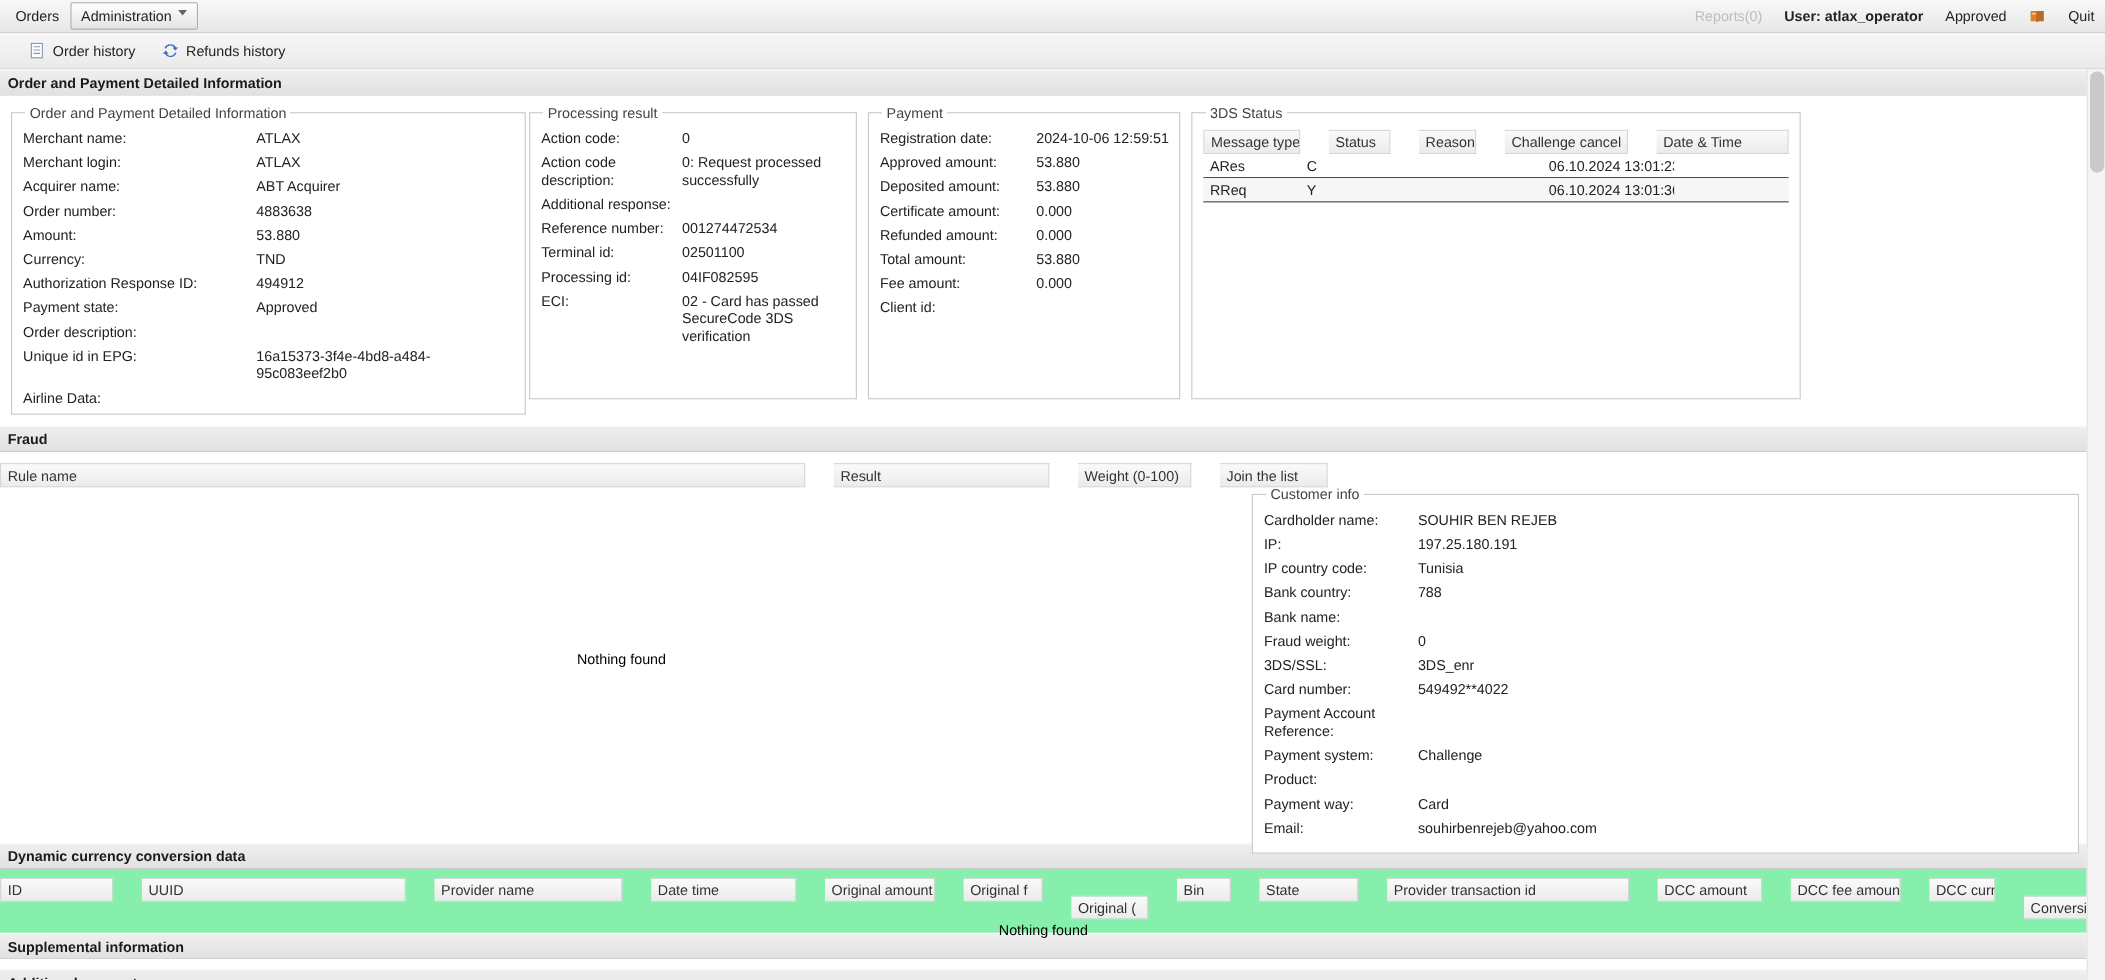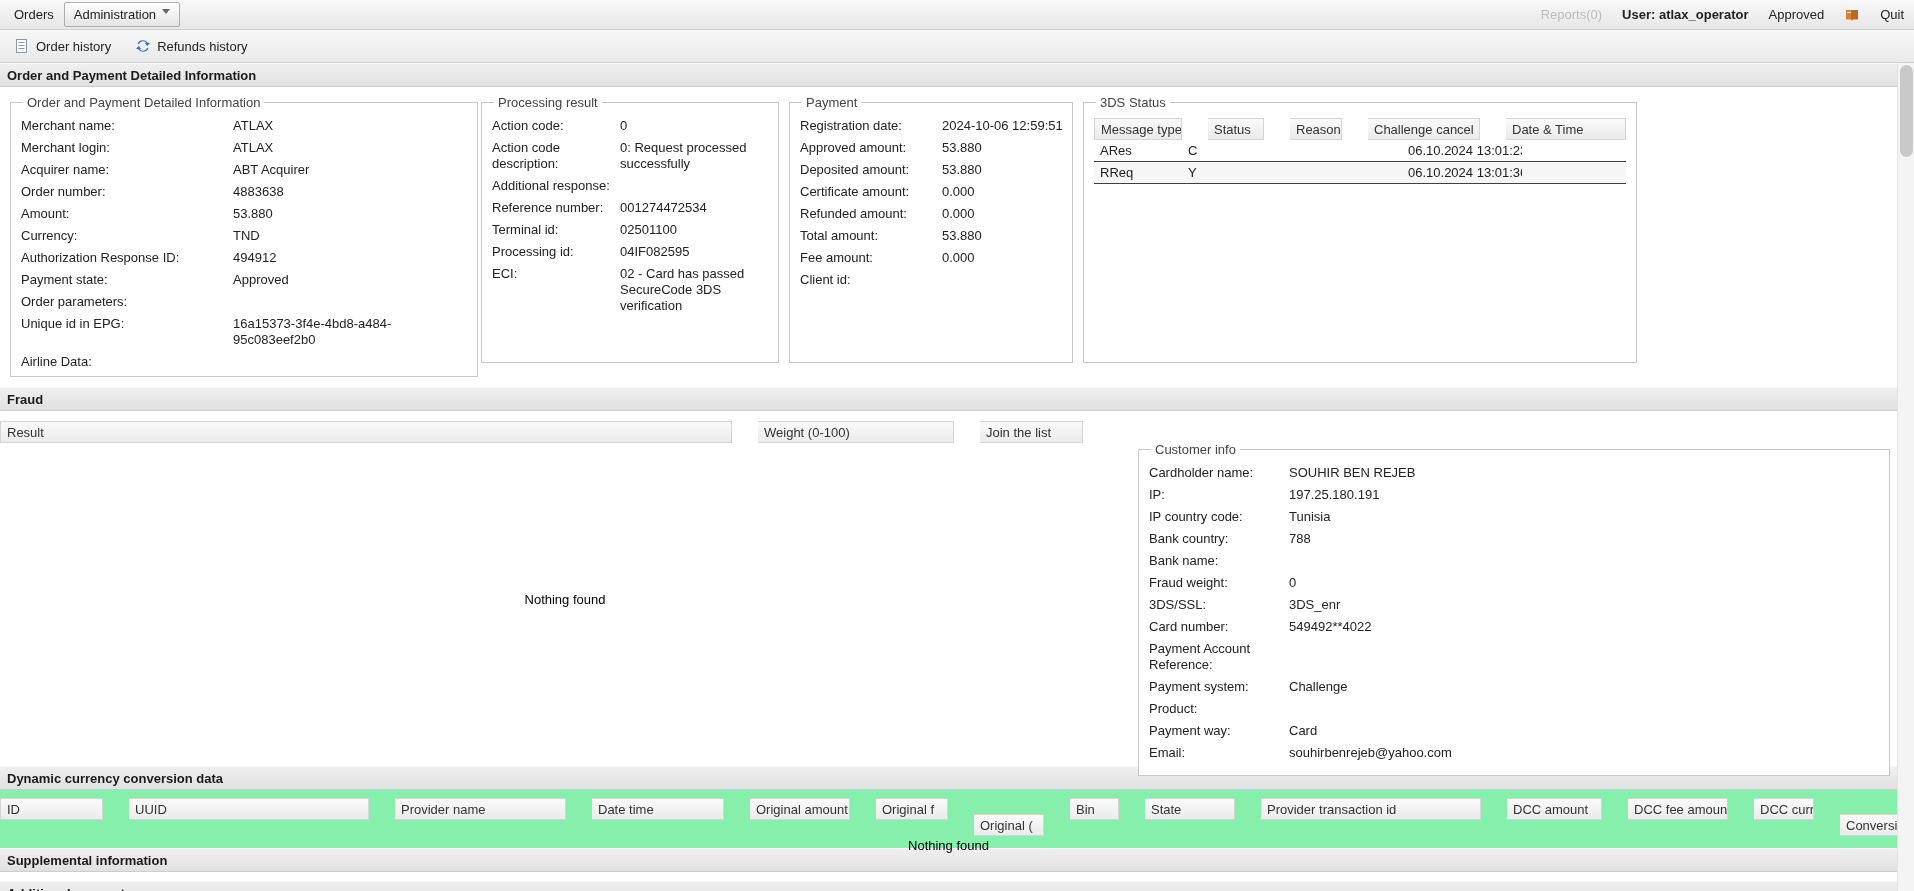--- a/index.html
+++ b/index.html
@@ -14,21 +14,21 @@
               border-radius:2px; color:#222; cursor:default; }
   .menu-btn.active { border-color:#adadad; background:linear-gradient(#ffffff,#e4e4e4); }
   .caret { width:0; height:0; border-left:4px solid transparent; border-right:4px solid transparent;
            border-top:5px solid #666; margin-top:2px; }
   .menubar-right { margin-left:auto; display:flex; align-items:center; gap:20px; }
   .txt-disabled { color:#b9bcc0; }
   .user-label { font-weight:bold; }
   .icon16 { width:16px; height:16px; display:inline-block; flex:0 0 auto; }
 
   
-  .toolbar { height:33px; display:flex; align-items:center; gap:8px; padding:0 6px;
+  .toolbar { height:33px; display:flex; align-items:center; gap:8px; padding:0 18px;
              background:linear-gradient(#f7f7f7,#eaeaea); border-bottom:1px solid #cfcfcf; }
   .tool-btn { display:flex; align-items:center; gap:6px; padding:4px 8px; border-radius:2px; color:#222; }
 
   
   .section-bar { width:1897px; height:24px; line-height:22px; padding:1px 0 0 7px; font-weight:bold;
                  color:#1a1a1a; background:linear-gradient(#efefef,#e1e1e1);
                  border-top:1px solid #f8f8f8; border-bottom:1px solid #cdcdcd; }
 
   
   .panel-top { position:relative; width:1897px; height:300px; background:#fff; }
@@ -199,21 +199,21 @@
             <div class="flabel">Authorization Response ID:</div>
             <div class="fvalue">494912</div>
           </div>
 
           <div class="frow">
             <div class="flabel">Payment state:</div>
             <div class="fvalue">Approved</div>
           </div>
 
           <div class="frow">
-            <div class="flabel">Order parameters:</div>
+            <div class="flabel">Order description:</div>
             <div class="fvalue"></div>
           </div>
 
           <div class="frow">
             <div class="flabel">Unique id in EPG:</div>
             <div class="fvalue">16a15373-3f4e-4bd8-a484-95c083eef2b0</div>
           </div>
 
           <div class="frow">
             <div class="flabel">Airline Data:</div>
@@ -348,20 +348,21 @@
   </div>
 
   <div class="section-bar">
     <span>Fraud</span>
   </div>
 
   <div class="fraud-panel">
     <div class="tfraud">
       <div class="ghead">
 
+          <div class="gth">Rule name</div>
 
           <div class="gth">Result</div>
 
           <div class="gth">Weight (0-100)</div>
 
           <div class="gth">Join the list</div>
         </div>
       <div class="fraud-body">
         <span>Nothing found</span>
       </div>

